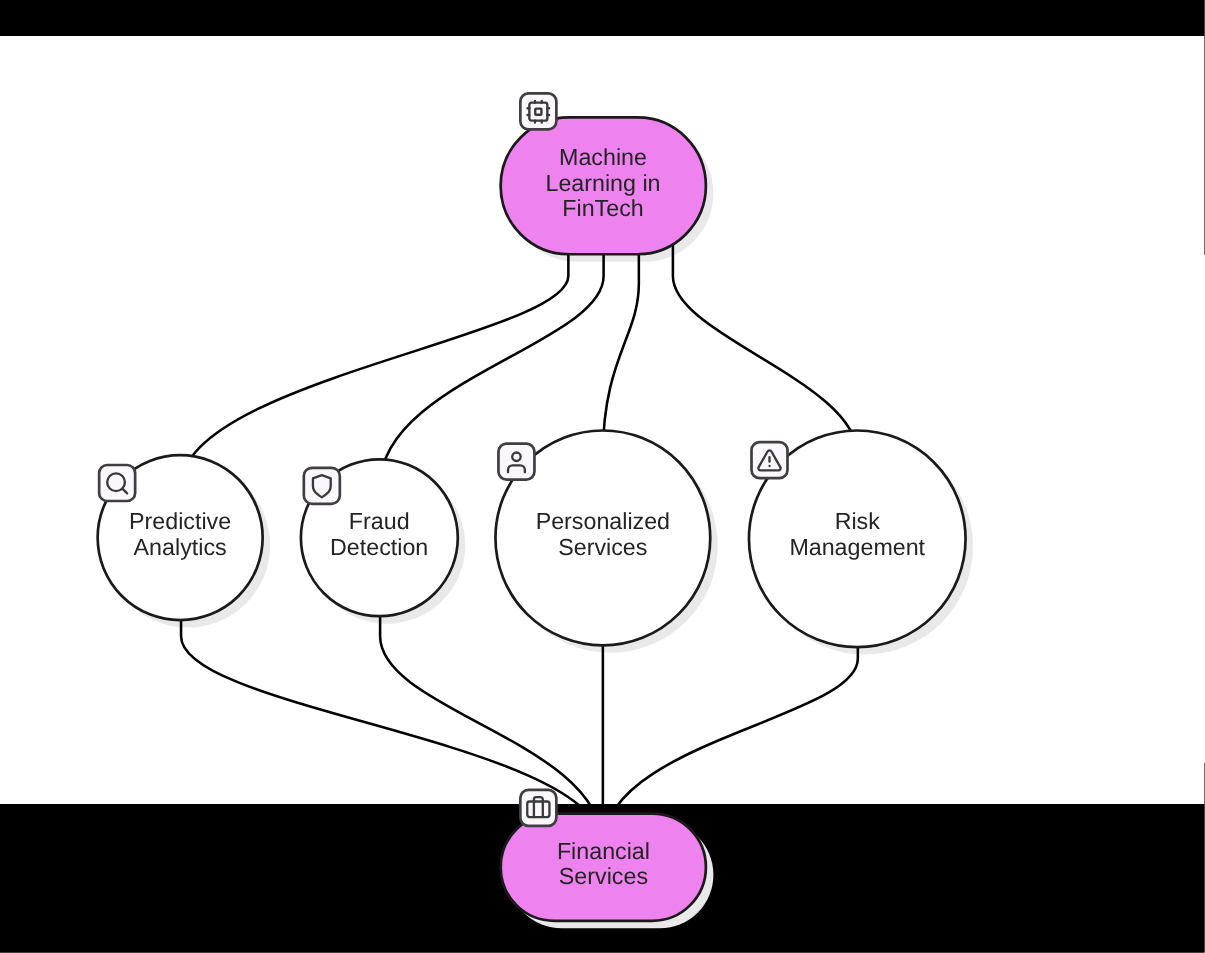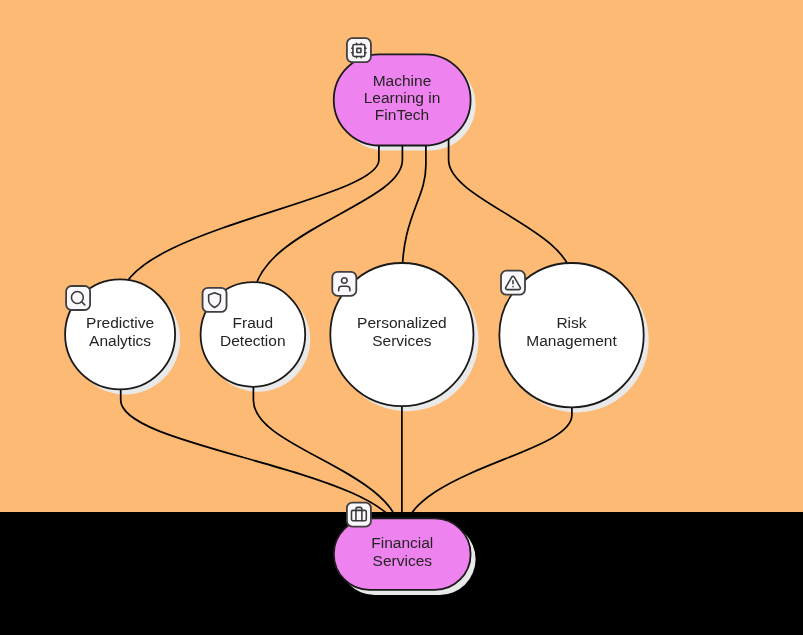--- a/index.html
+++ b/index.html
@@ -1,16 +1,16 @@
 <!DOCTYPE html>
 <html><head>
 <meta charset="utf-8">
 <style>
   html,body{margin:0;padding:0;background:#000;width:803px;height:635px;overflow:hidden;}
-  #stage{position:relative;width:803px;height:512px;background:#fdba74;}
+  #stage{position:relative;width:803px;height:512px;background:#ffffff;margin-top:24px;}
   svg.diagram{position:absolute;left:0;top:0;width:803px;height:635px;display:block;}
   text.nodelabel{font-family:"Liberation Sans",sans-serif;font-size:15.5px;fill:#242424;text-anchor:middle;dominant-baseline:auto;}
 </style>
 </head>
 <body>
 
 <div id="stage">
 <svg class="diagram" viewBox="0 0 803 635" xmlns="http://www.w3.org/2000/svg" shape-rendering="geometricPrecision">
 
   <g fill="#e9e9e9">

